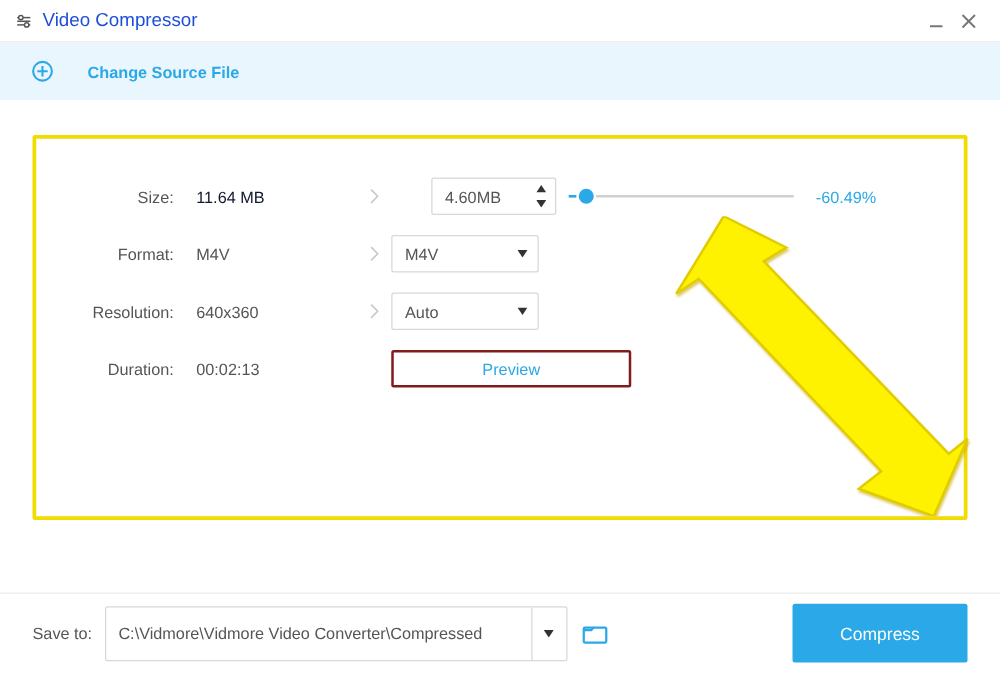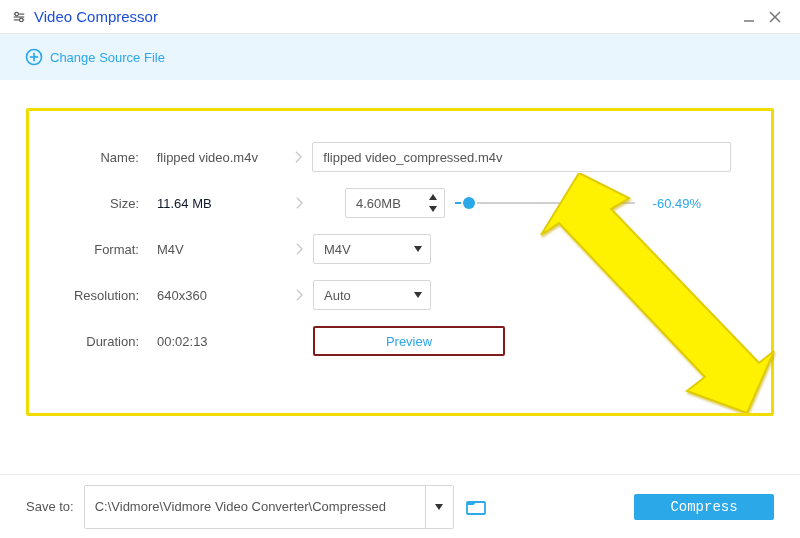--- a/index.html
+++ b/index.html
@@ -2,21 +2,21 @@
 <html><head>
 <meta charset="utf-8">
 <style>
   * { box-sizing: border-box; margin: 0; padding: 0; }
   html, body { width: 800px; height: 538px; font-family: -apple-system, "Segoe UI", Arial, sans-serif; font-size: 13px; color: #444; background: #fff; overflow: hidden; }
   .titlebar { height: 34px; display: flex; align-items: center; padding: 0 12px; border-bottom: 1px solid #e8e8e8; }
   .titlebar .app-icon { width: 14px; height: 14px; margin-right: 8px; }
   .titlebar .title { font-size: 15px; color: #1d4ed8; }
   .titlebar .spacer { flex: 1; }
   .win-btn { width: 26px; height: 26px; display: flex; align-items: center; justify-content: center; color: #777; cursor: pointer; }
-  .changebar { height: 46px; background: #eaf6fe; display: flex; align-items: center; padding: 16px 24px; gap: 6px; }
+  .changebar { height: 46px; background: #eaf6fe; display: flex; align-items: center; padding: 16px 24px; gap: 26px; font-weight: bold; }
   .plus-icon { width: 20px; height: 20px; color: #2aa8e8; }
   .changebar a { color: #2aa8e8; text-decoration: none; font-size: 13px; cursor: pointer; }
   .panel-wrap { padding: 28px 26px 0 26px; }
   .panel { border: 3px solid #f0dc00; border-radius: 2px; padding: 30px 40px 24px 28px; position: relative; min-height: 308px; }
   .row { display: flex; align-items: center; height: 32px; margin-bottom: 14px; }
   .lbl { width: 88px; text-align: right; color: #555; padding-right: 6px; }
   .curval { width: 140px; padding-left: 12px; color: #555; }
   .curval.link { color: #0f172a; }
   .arrow { width: 28px; color: #c8c8c8; display: flex; justify-content: center; align-items: center; }
   .arrow svg { width: 9px; height: 14px; }
@@ -39,21 +39,21 @@
   .pct { color: #2aa8e8; font-size: 13px; width: 56px; text-align: right; }
   .preview-btn { width: 192px; height: 30px; border: 2px solid #7f1d1d; color: #2aa8e8; background: #fff; border-radius: 2px; display: flex; align-items: center; justify-content: center; cursor: pointer; font-size: 13px; }
   .arrow-annot { position: absolute; pointer-events: none; left: 490px; top: 62px; }
   .footer { position: absolute; bottom: 0; left: 0; right: 0; height: 64px; border-top: 1px solid #ececec; display: flex; align-items: center; padding: 0 26px; gap: 10px; background: #fff; }
   .save-lbl { color: #555; }
   .save-path-wrap { width: 370px; display: flex; border: 1px solid #d7d7d7; border-radius: 2px; height: 44px; overflow: hidden; }
   .save-path { flex: 1; display: flex; align-items: center; padding: 0 10px; color: #555; font-size: 13px; white-space: nowrap; overflow: hidden; }
   .save-drop { width: 28px; border-left: 1px solid #d7d7d7; display: flex; align-items: center; justify-content: center; cursor: pointer; }
   .open-folder { width: 24px; height: 24px; color: #2aa8e8; cursor: pointer; display: flex; align-items: center; justify-content: center; }
   .spacer-f { flex: 1; }
-  .compress-btn { width: 140px; height: 26px; background: #2aa8e8; color: #fff; border: none; border-radius: 2px; font-size: 14px; cursor: pointer; font-family: Liberation Mono, monospace; }
+  .compress-btn { width: 140px; height: 47px; background: #2aa8e8; color: #fff; border: none; border-radius: 2px; font-size: 14px; cursor: pointer; }
 </style>
 </head>
 <body>
 
 <div class="titlebar">
   <span class="app-icon">
     <svg viewBox="0 0 24 24">
         <rect x="3" y="6" width="18" height="2" fill="#555"></rect>
         <rect x="3" y="11" width="18" height="2" fill="#555"></rect>
         <rect x="3" y="16" width="18" height="2" fill="#555"></rect>
@@ -83,32 +83,20 @@
         <line x1="12" y1="7" x2="12" y2="17"></line>
         <line x1="7" y1="12" x2="17" y2="12"></line>
       </svg>
   </span>
   <a>Change Source File</a>
 </div>
 
 <div class="panel-wrap">
   <div class="panel">
 
-    <div class="row">
-      <div class="lbl">Name:</div>
-      <div class="curval">flipped video.m4v</div>
-      <div class="arrow">
-          <svg viewBox="0 0 10 16">
-            <path d="M2 2 L8 8 L2 14" fill="none" stroke="#c8c8c8" stroke-width="1.5"></path>
-          </svg>
-        </div>
-      <div class="field-col wide">
-        <input class="n-input" value="flipped video_compressed.m4v" style="">
-      </div>
-    </div>
 
     <div class="row">
       <div class="lbl">Size:</div>
       <div class="curval link">11.64 MB</div>
       <div class="arrow">
           <svg viewBox="0 0 10 16">
             <path d="M2 2 L8 8 L2 14" fill="none" stroke="#c8c8c8" stroke-width="1.5"></path>
           </svg>
         </div>
       <div class="spin-wrap">

